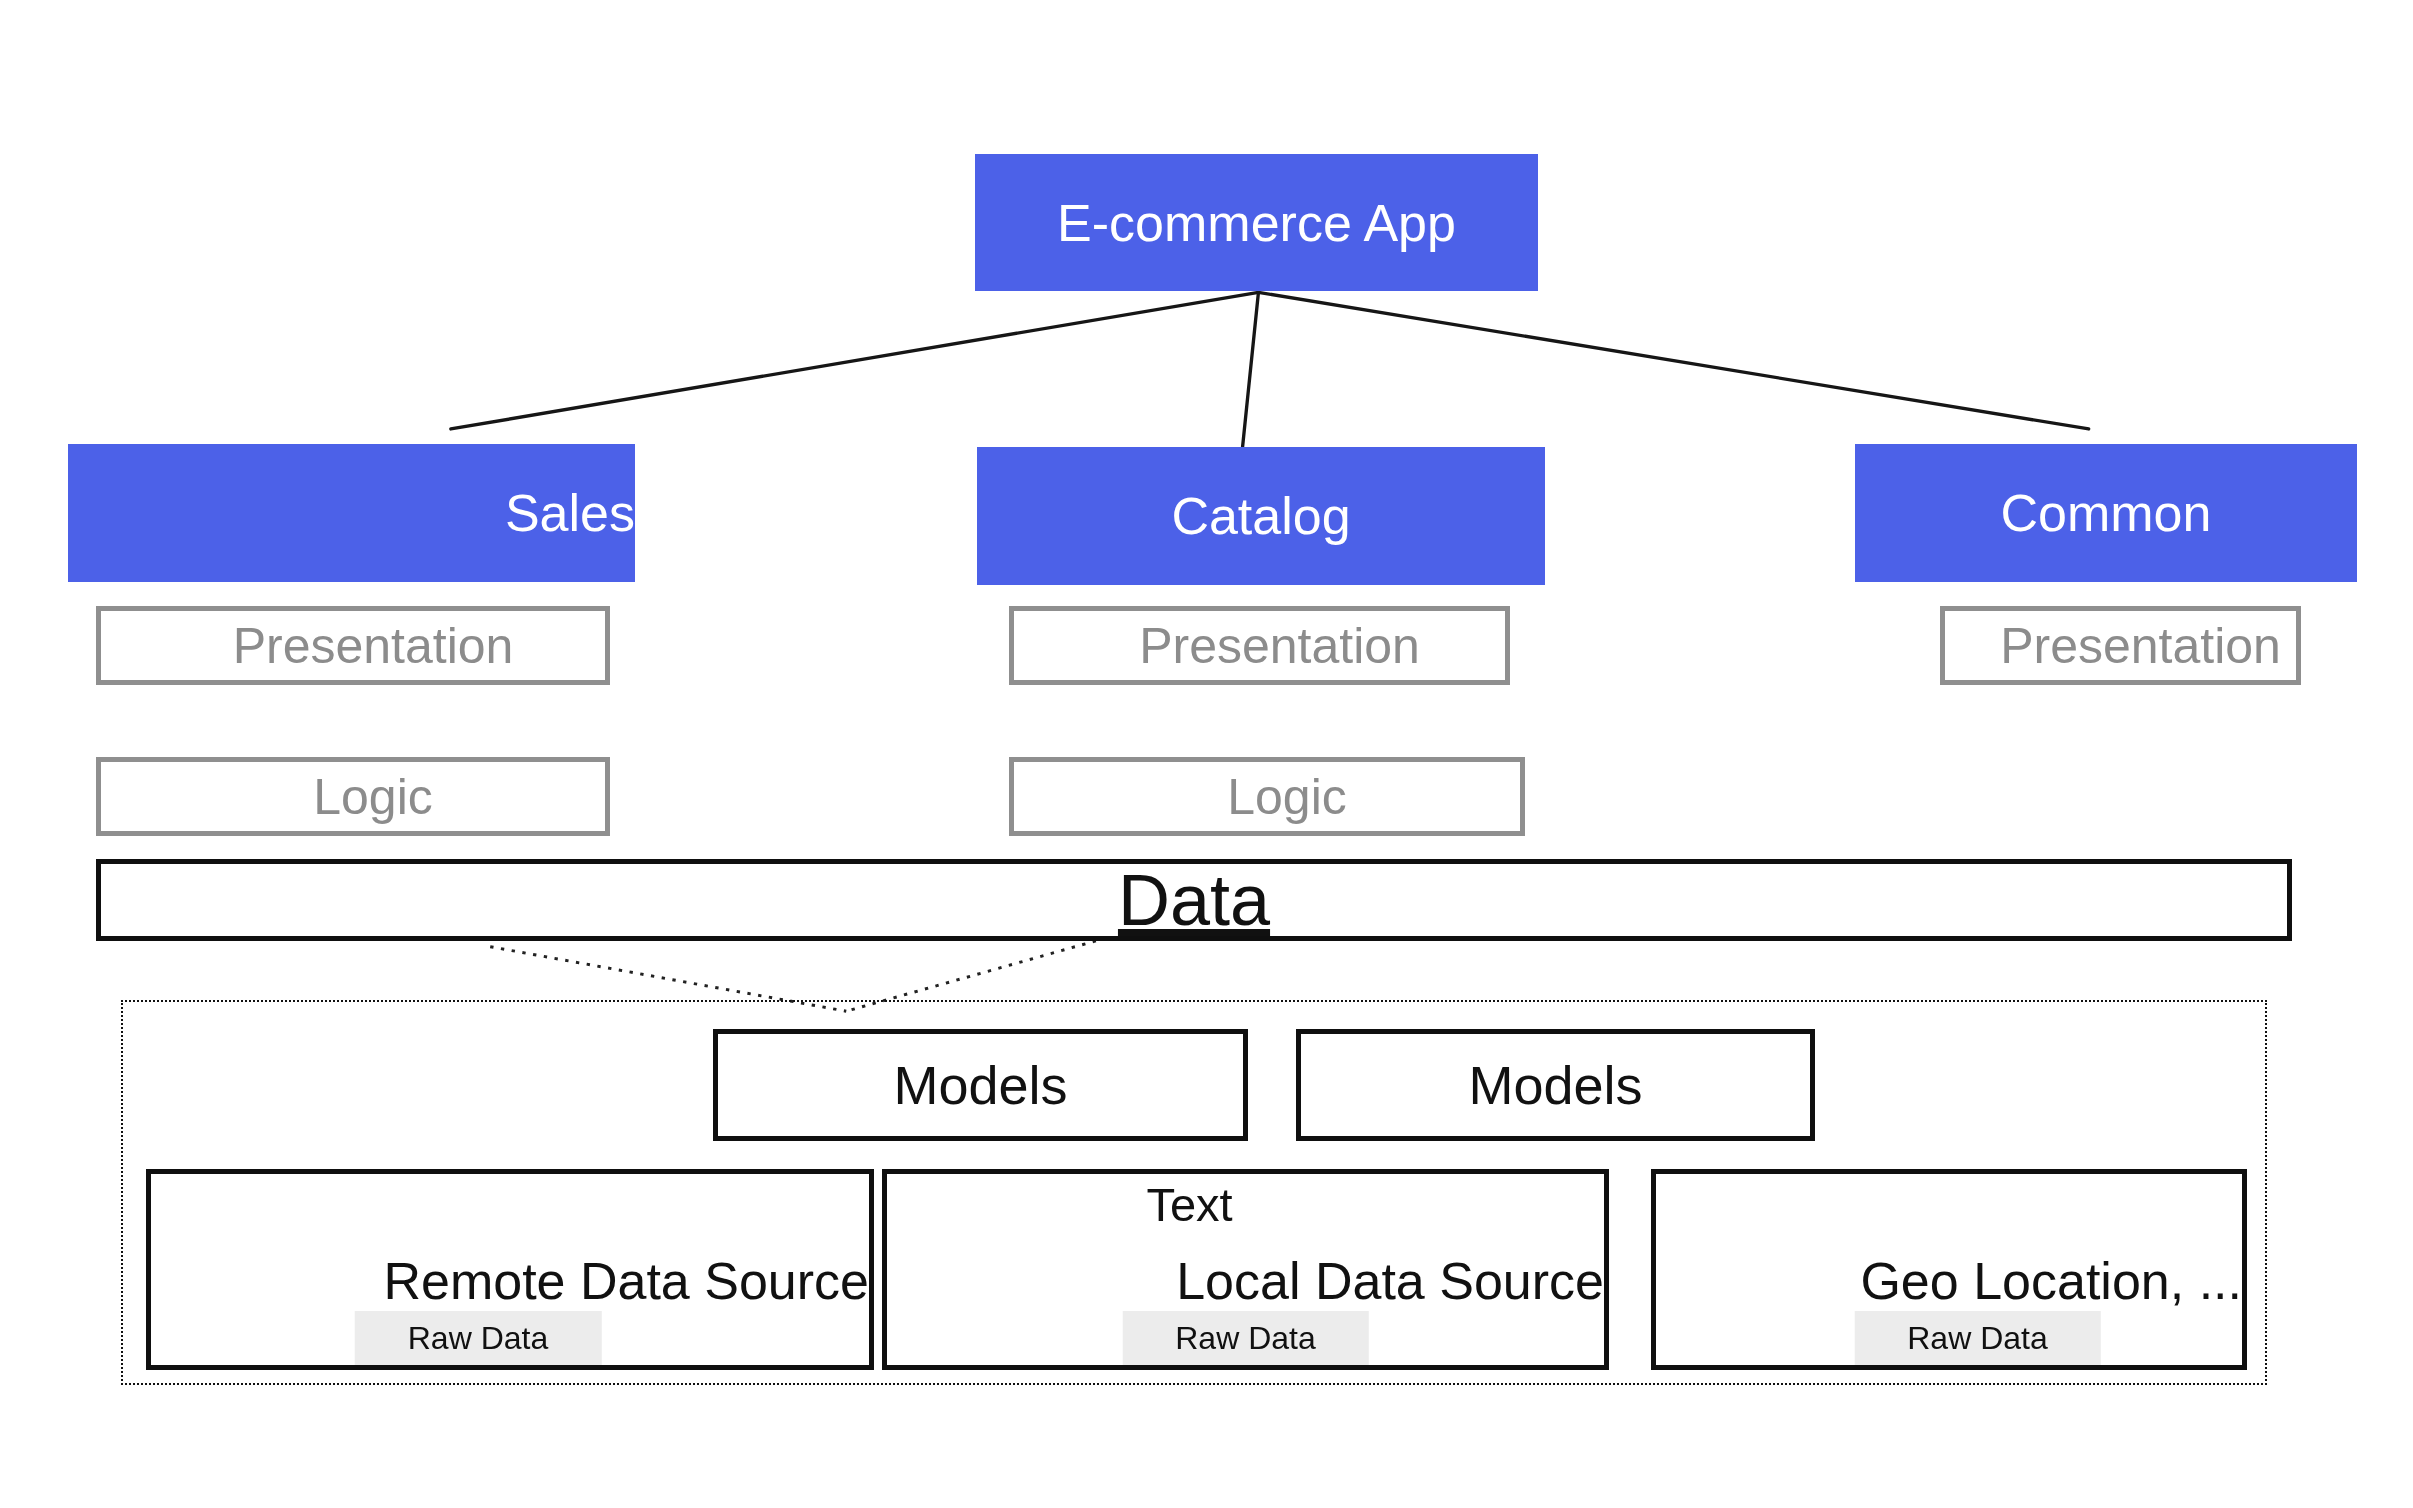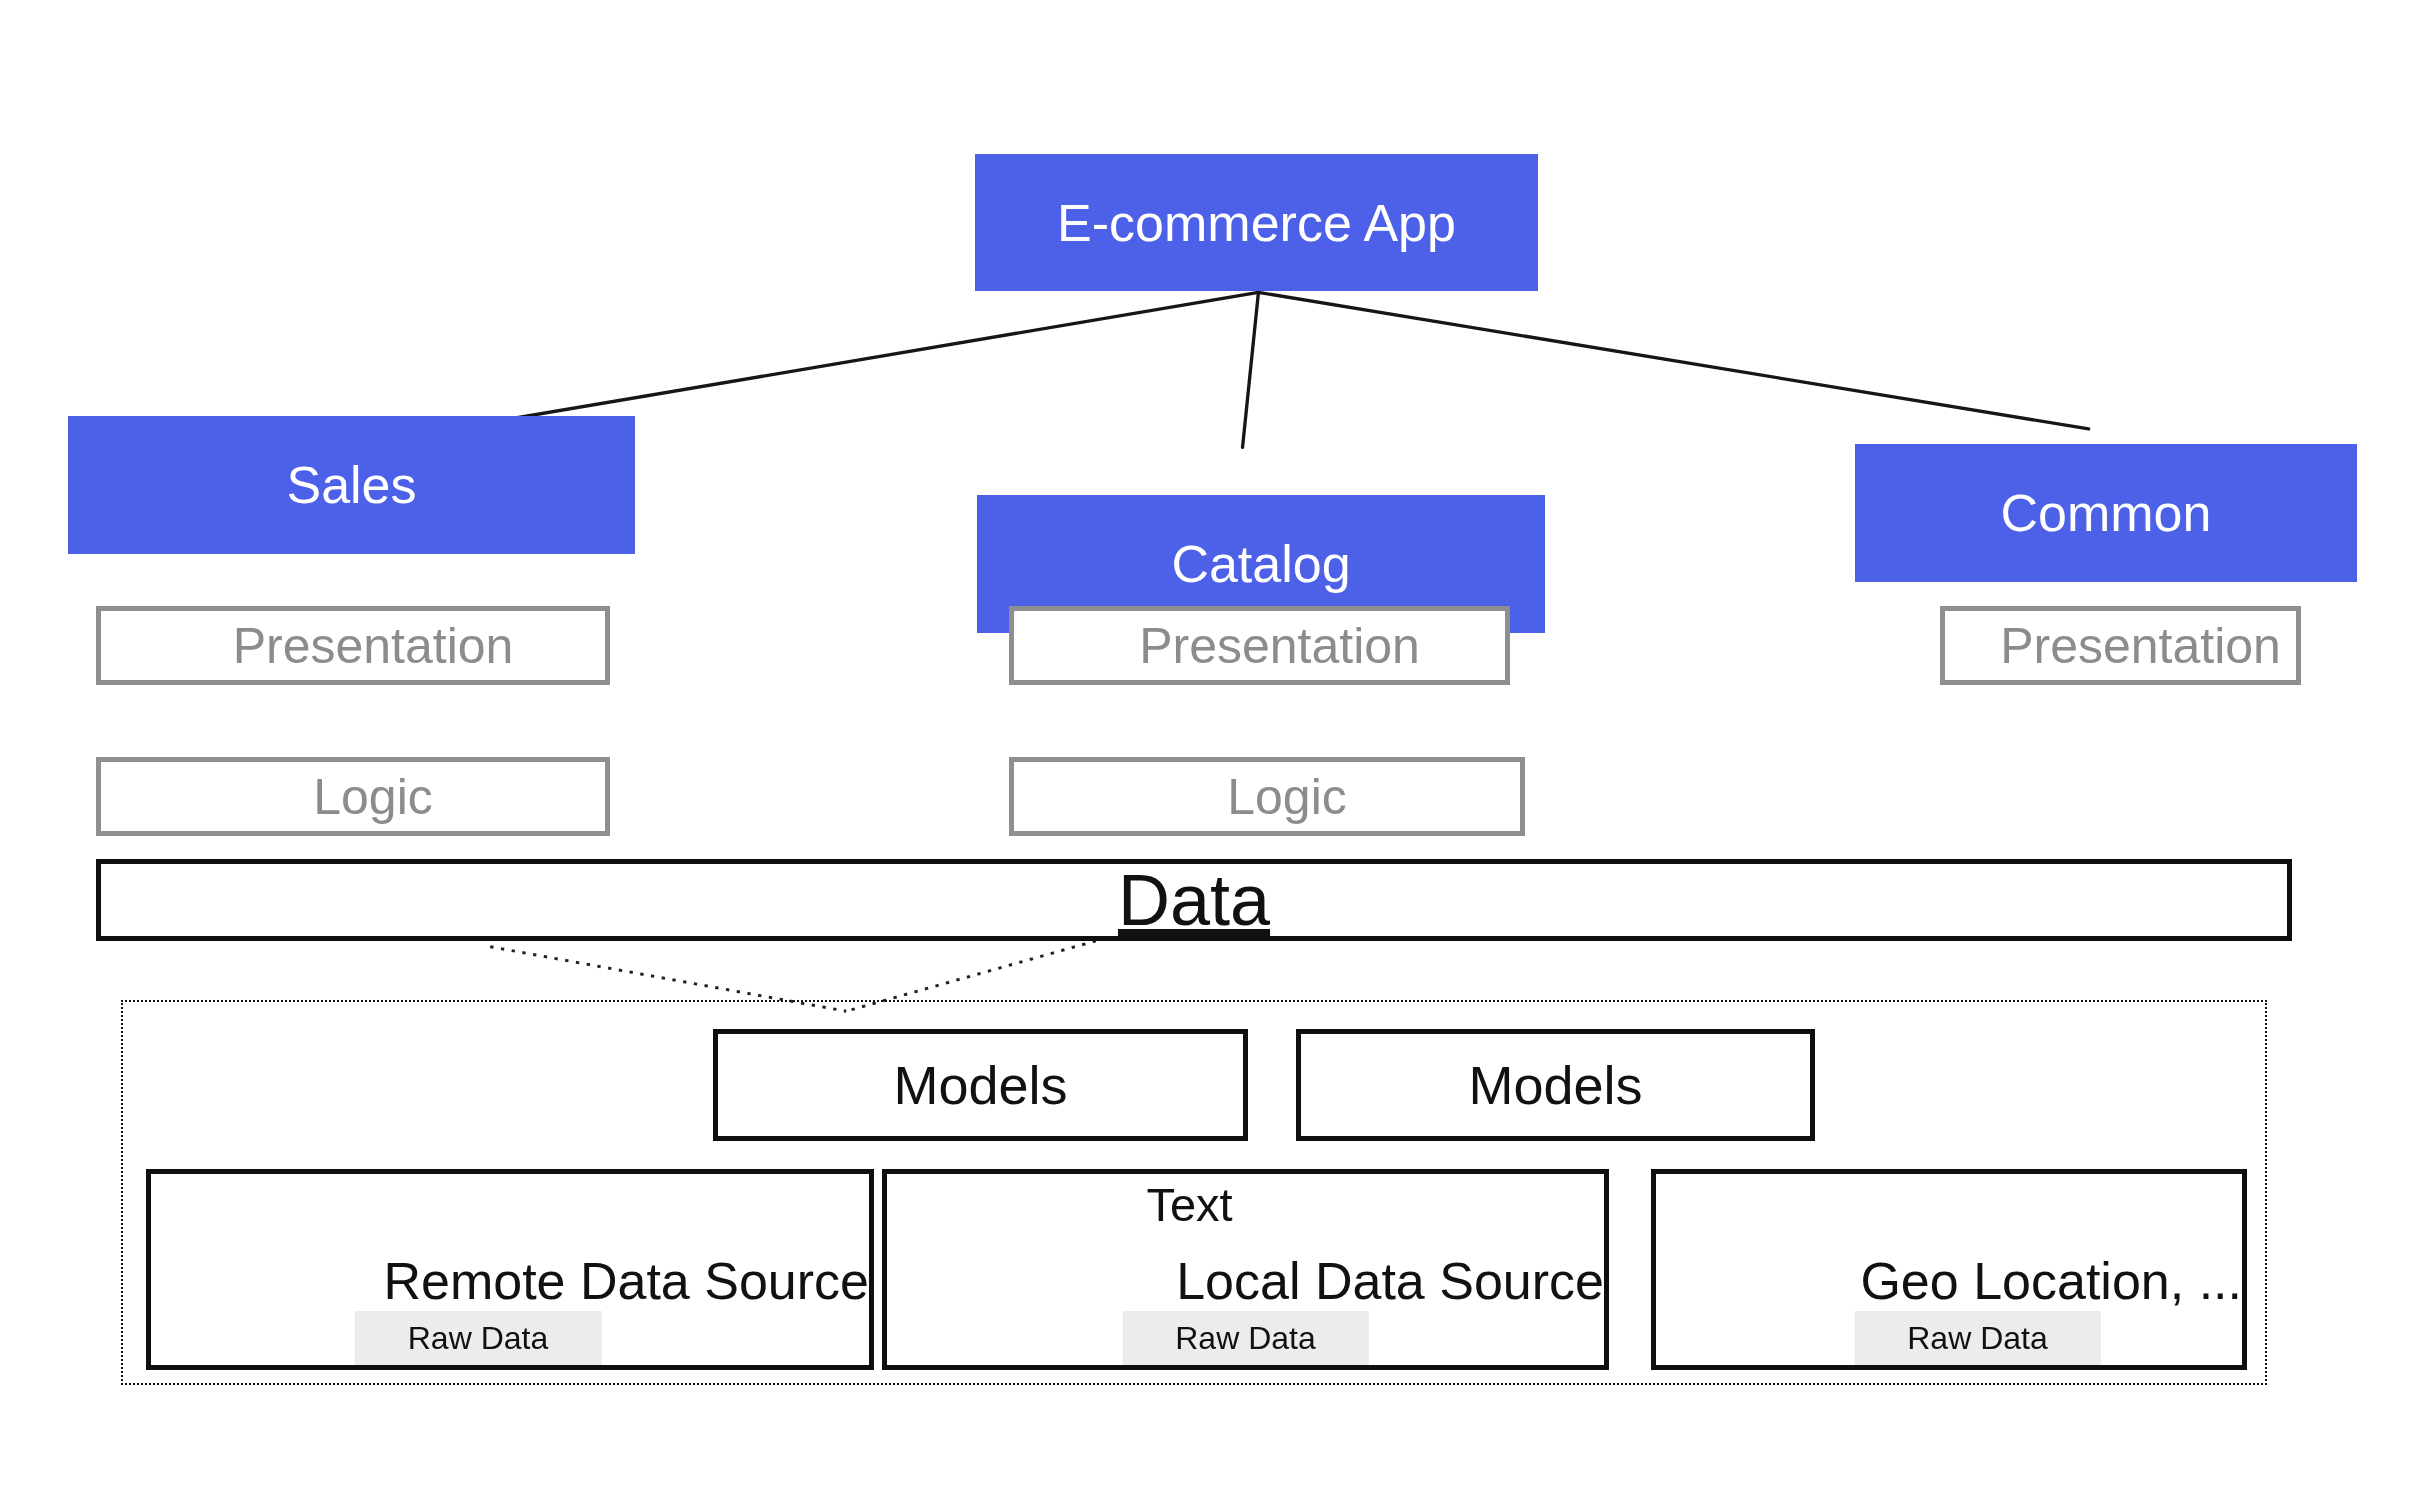--- a/index.html
+++ b/index.html
@@ -108,24 +108,24 @@
     <line x1="1502" y1="349" x2="1483" y2="534" stroke="#161616" stroke-width="4" stroke-linecap="round"></line>
     <line x1="1502" y1="349" x2="2493" y2="512" stroke="#161616" stroke-width="4" stroke-linecap="round"></line>
     <line x1="585" y1="1130" x2="1010" y2="1207" stroke="#222222" stroke-width="3.5" stroke-dasharray="4 9"></line>
     <line x1="1333" y1="1116" x2="1010" y2="1207" stroke="#222222" stroke-width="3.5" stroke-dasharray="4 9"></line>
   </svg>
 
   <div class="box blue-node" style="left:975px; top:154px; width:563px; height:137px;">
     <span>E-commerce App</span>
   </div>
 
-  <div class="box blue-node" style="left:68px; top:416px; width:567px; height:138px;">
+  <div class="box blue-node" style="left:68px; top:444px; width:567px; height:138px;justify-content:flex-end;">
     <span>Sales</span>
   </div>
-  <div class="box blue-node" style="left:977px; top:447px; width:568px; height:138px;margin-top:48px;">
+  <div class="box blue-node" style="left:977px; top:447px; width:568px; height:138px;">
     <span>Catalog</span>
   </div>
   <div class="box blue-node" style="left:1855px; top:428px; width:502px; height:138px;margin-top:16px;">
     <span>Common</span>
   </div>
 
   <div class="box gray-node" style="left:96px; top:606px; width:514px; height:79px;">
     <span>Presentation</span>
   </div>
   <div class="box gray-node" style="left:1009px; top:606px; width:501px; height:79px;">

